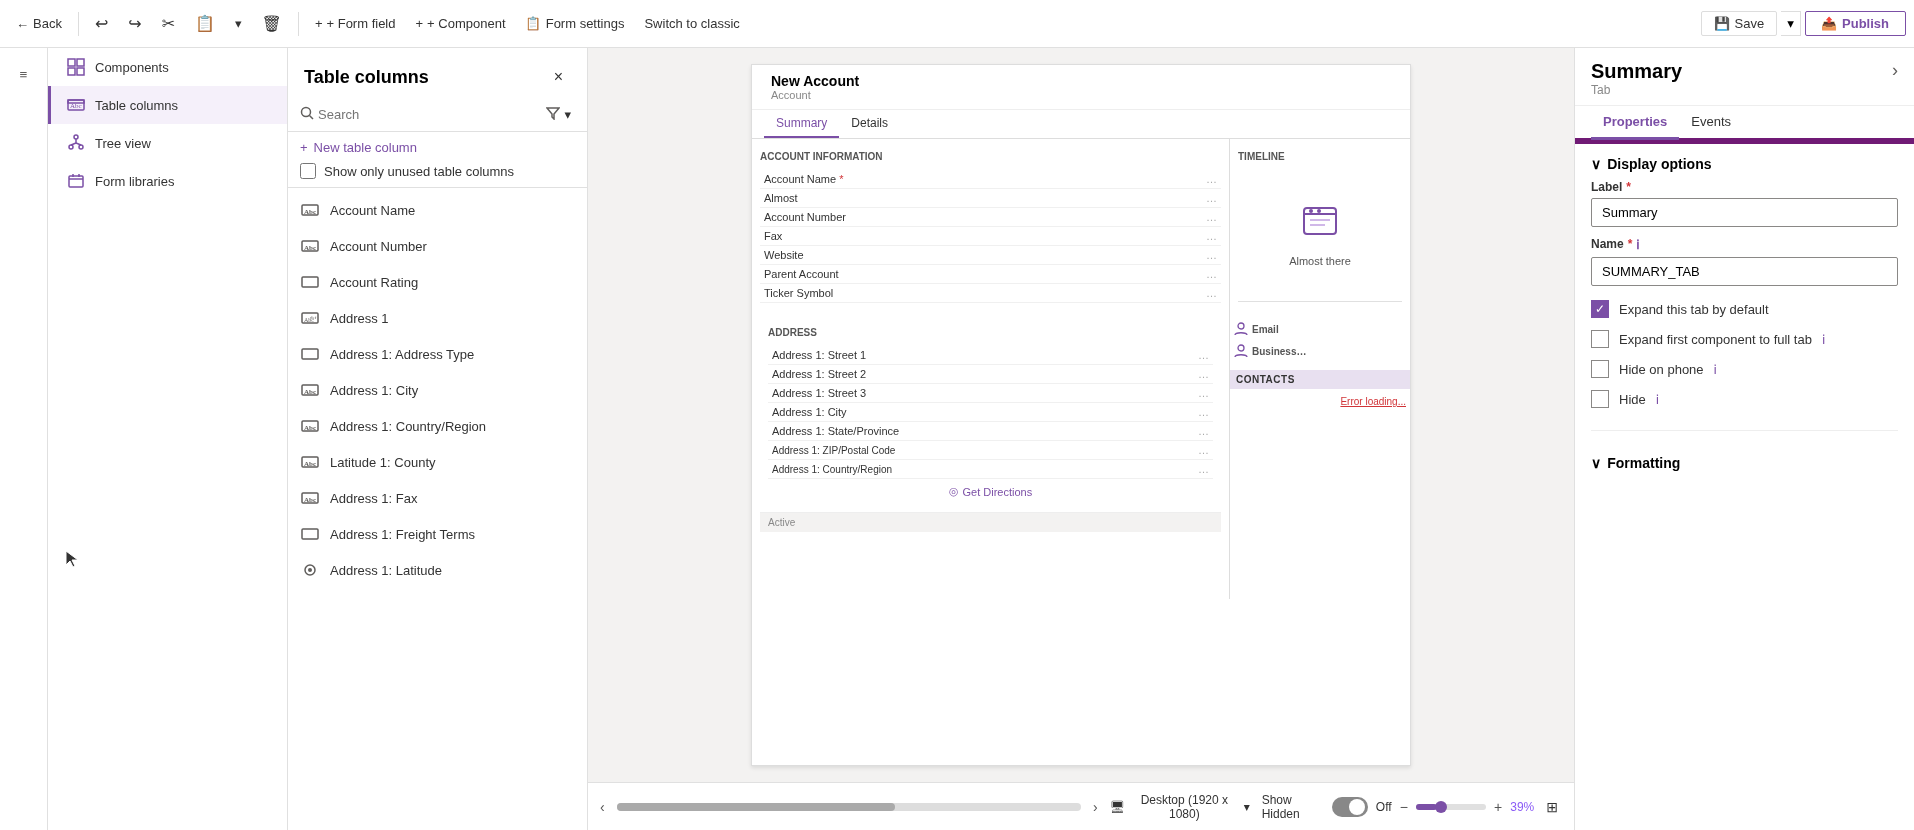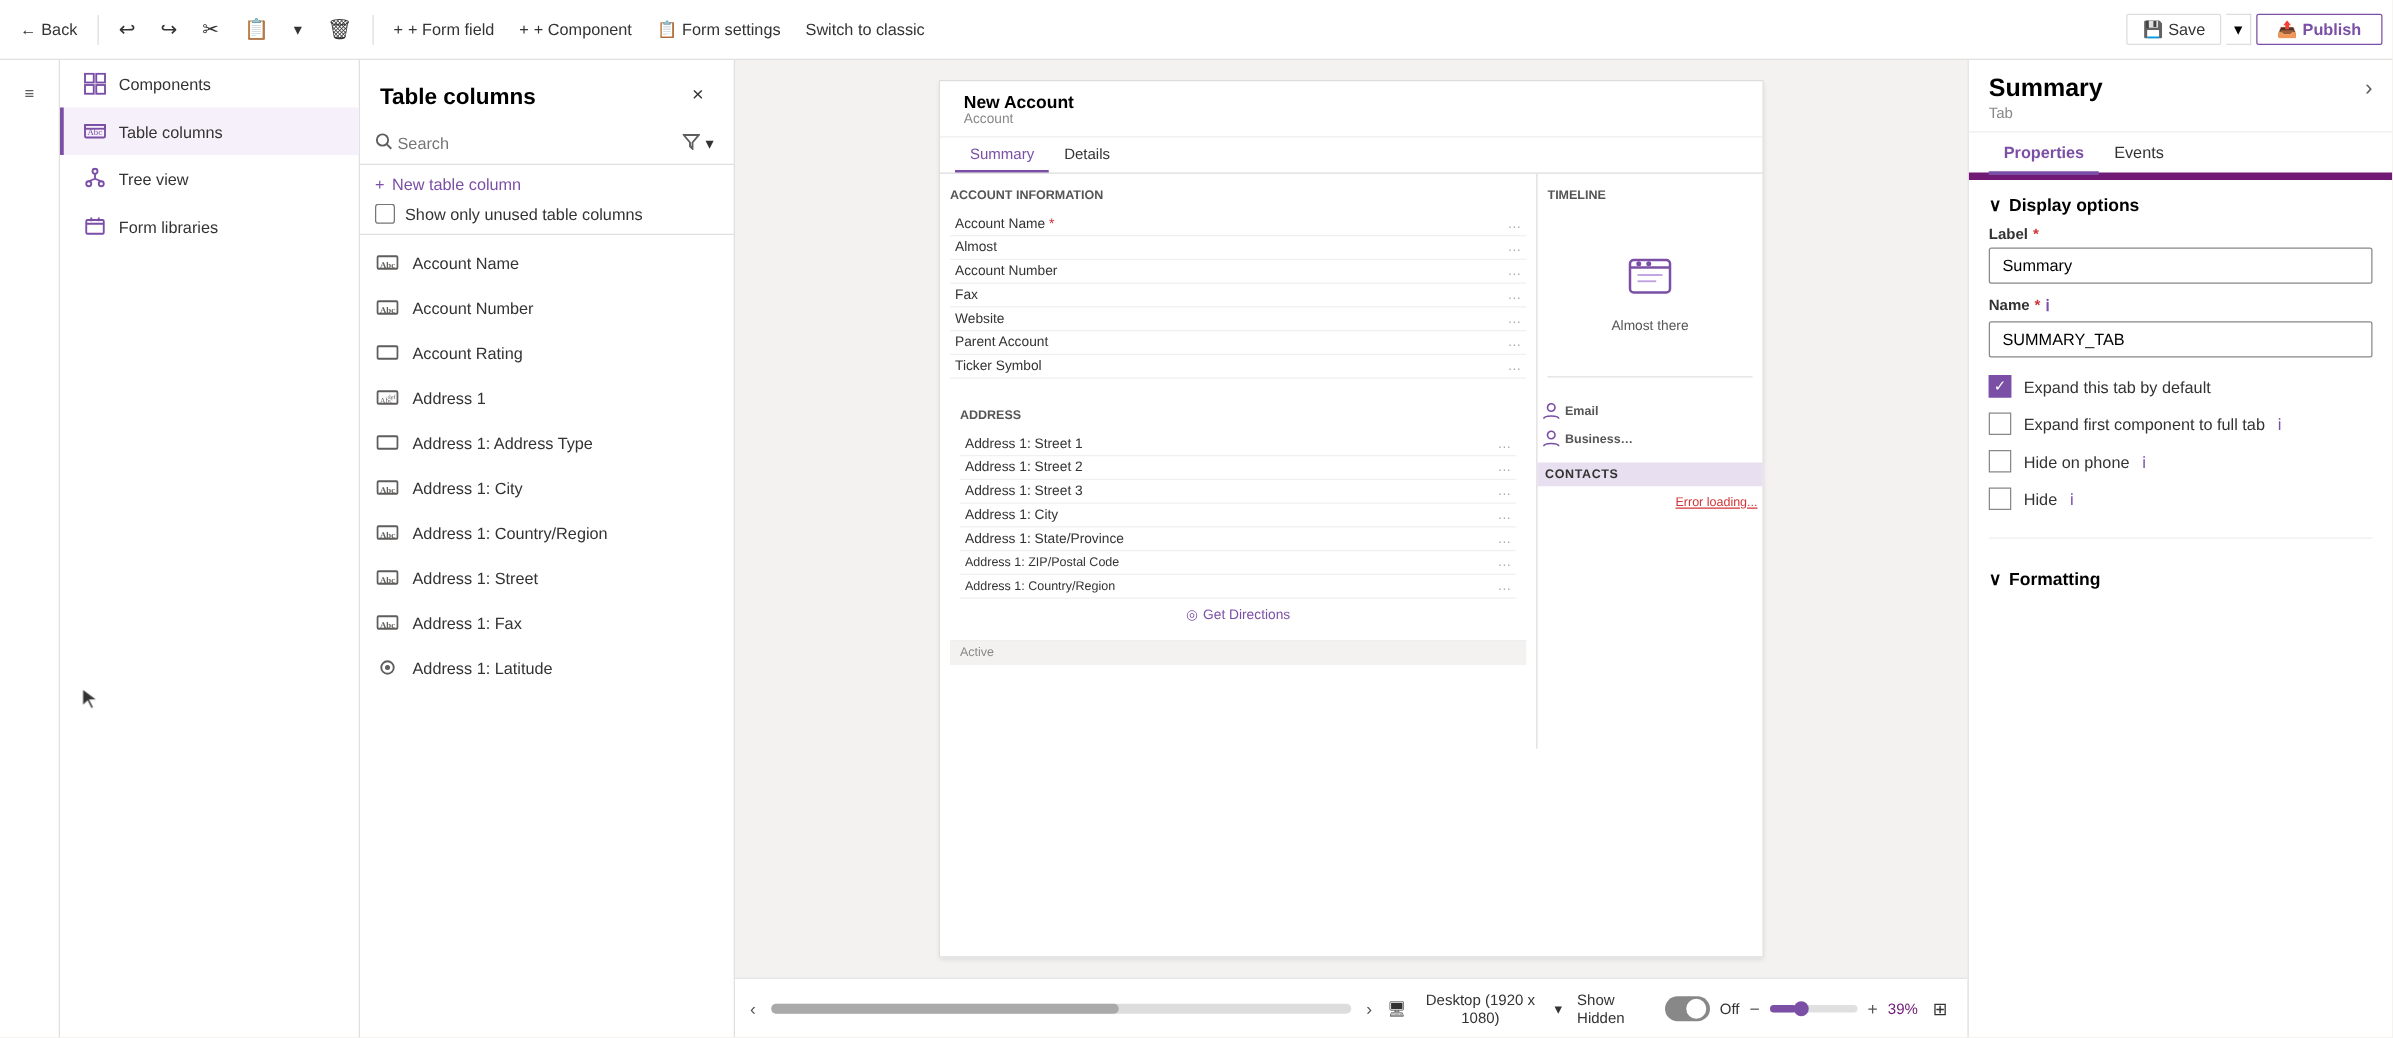--- a/index.html
+++ b/index.html
@@ -206,21 +206,21 @@
       flex-shrink: 0;
     }
     .bottom-bar-right { display: flex; align-items: center; gap: 8px; margin-left: auto; }
     .show-hidden-label { font-size: 12px; color: #333; }
     .toggle-switch {
       width: 40px; height: 20px; background: #888; border-radius: 10px;
       position: relative; cursor: pointer;
     }
     .toggle-off-label { font-size: 12px; color: #333; }
     .zoom-btn { background: none; border: none; cursor: pointer; font-size: 14px; color: #555; }
-    .zoom-level { font-size: 12px; color: #701a75; }
+    .zoom-level { font-size: 12px; color: #8b5cf6; }
     .desktop-btn {
       display: flex; align-items: center; gap: 4px;
       background: none; border: none; cursor: pointer; font-size: 12px; color: #333;
     }
     .scrollbar-track {
       width: 500px; height: 8px; background: #ddd; border-radius: 4px; position: relative;
     }
     .scrollbar-thumb {
       height: 8px; background: #aaa; border-radius: 4px; position: absolute; left: 0; width: 60%;
     }
@@ -507,30 +507,38 @@
         </span>
         <span>Address 1: Country/Region</span>
       </div>
       <div class="column-item">
         <span class="column-item-icon">
           <svg width="18" height="14" viewBox="0 0 18 14">
               <rect x="1" y="2" width="16" height="10" rx="1" fill="none" stroke="#605e5c" stroke-width="1.5"></rect>
               <text x="3" y="11" font-size="7" fill="#605e5c" font-family="serif" font-weight="bold">Abc</text>
             </svg>
         </span>
-        <span>Address 1: Street</span>
+        <span>Latitude 1: County</span>
       </div>
       <div class="column-item">
         <span class="column-item-icon">
           <svg width="18" height="14" viewBox="0 0 18 14">
               <rect x="1" y="2" width="16" height="10" rx="1" fill="none" stroke="#605e5c" stroke-width="1.5"></rect>
               <text x="3" y="11" font-size="7" fill="#605e5c" font-family="serif" font-weight="bold">Abc</text>
             </svg>
         </span>
         <span>Address 1: Fax</span>
+      </div>
+      <div class="column-item">
+        <span class="column-item-icon">
+          <svg width="18" height="14" viewBox="0 0 18 14">
+              <rect x="1" y="2" width="16" height="10" rx="1" fill="none" stroke="#605e5c" stroke-width="1.5"></rect>
+            </svg>
+        </span>
+        <span>Address 1: Freight Terms</span>
       </div>
       <div class="column-item">
         <span class="column-item-icon">
           <svg width="18" height="14" viewBox="0 0 18 14">
               <circle cx="9" cy="7" r="5" fill="none" stroke="#605e5c" stroke-width="1.5"></circle>
               <circle cx="9" cy="7" r="2" fill="#605e5c"></circle>
             </svg>
         </span>
         <span>Address 1: Latitude</span>
       </div>

